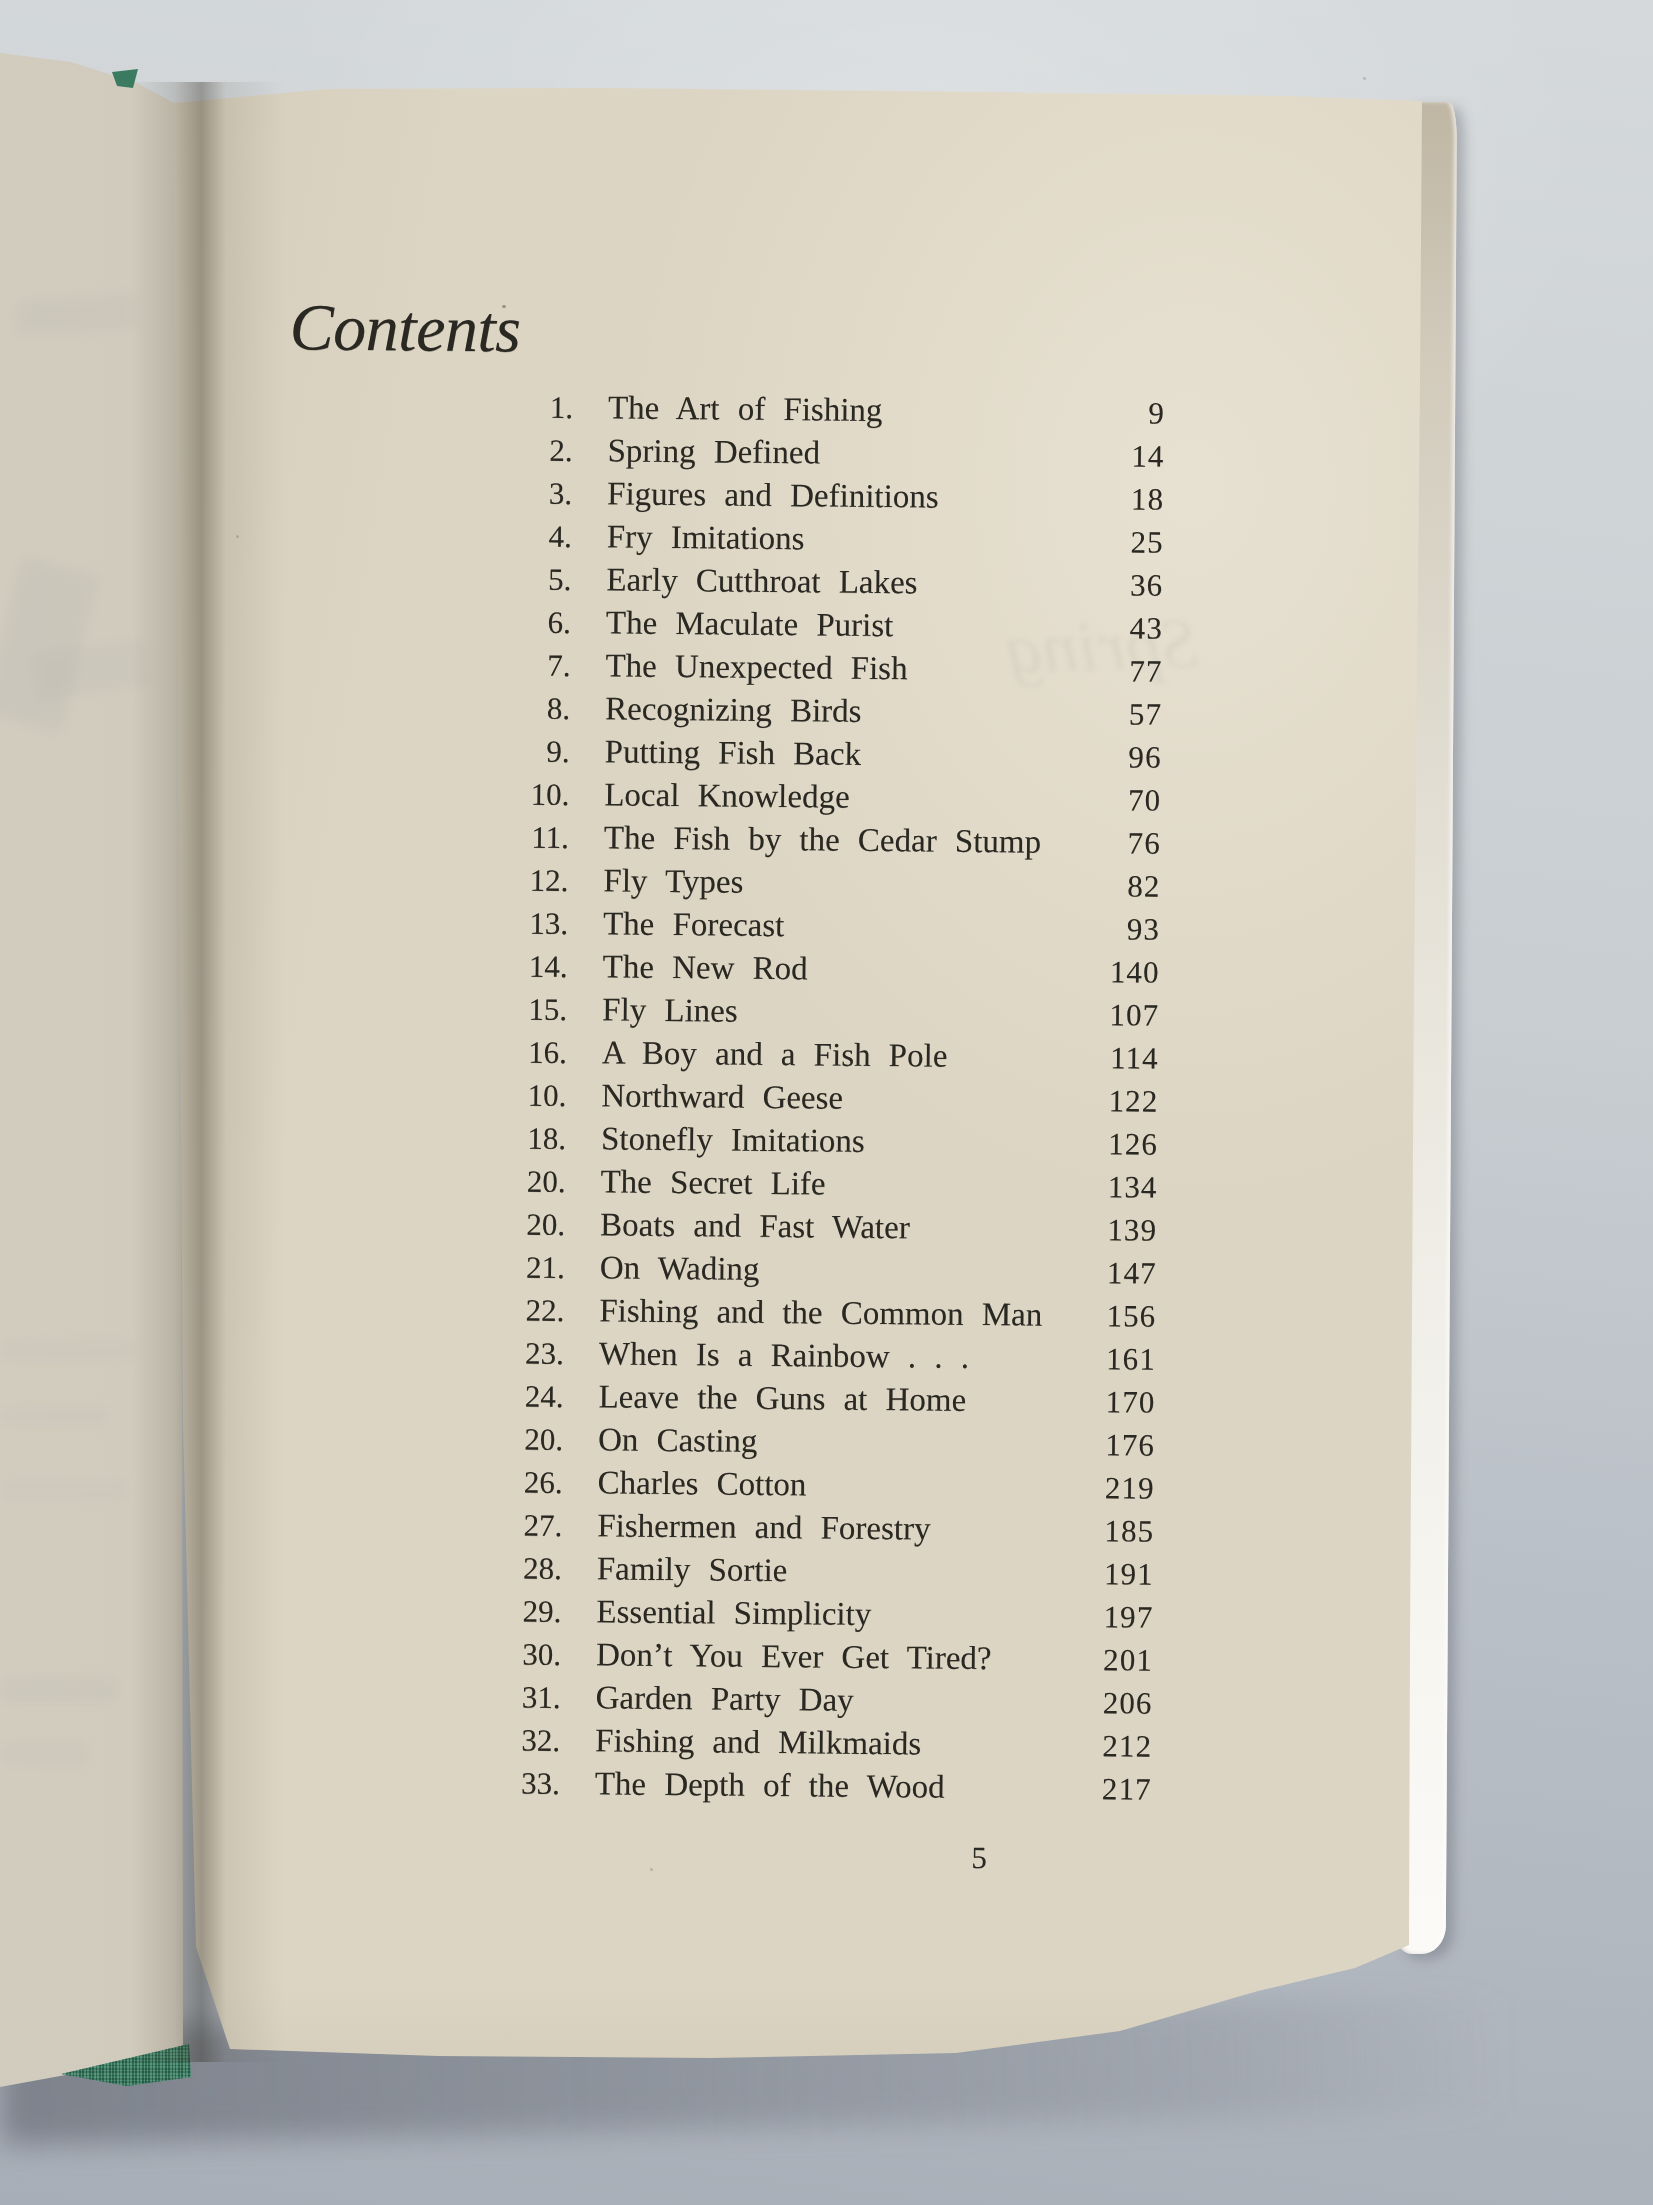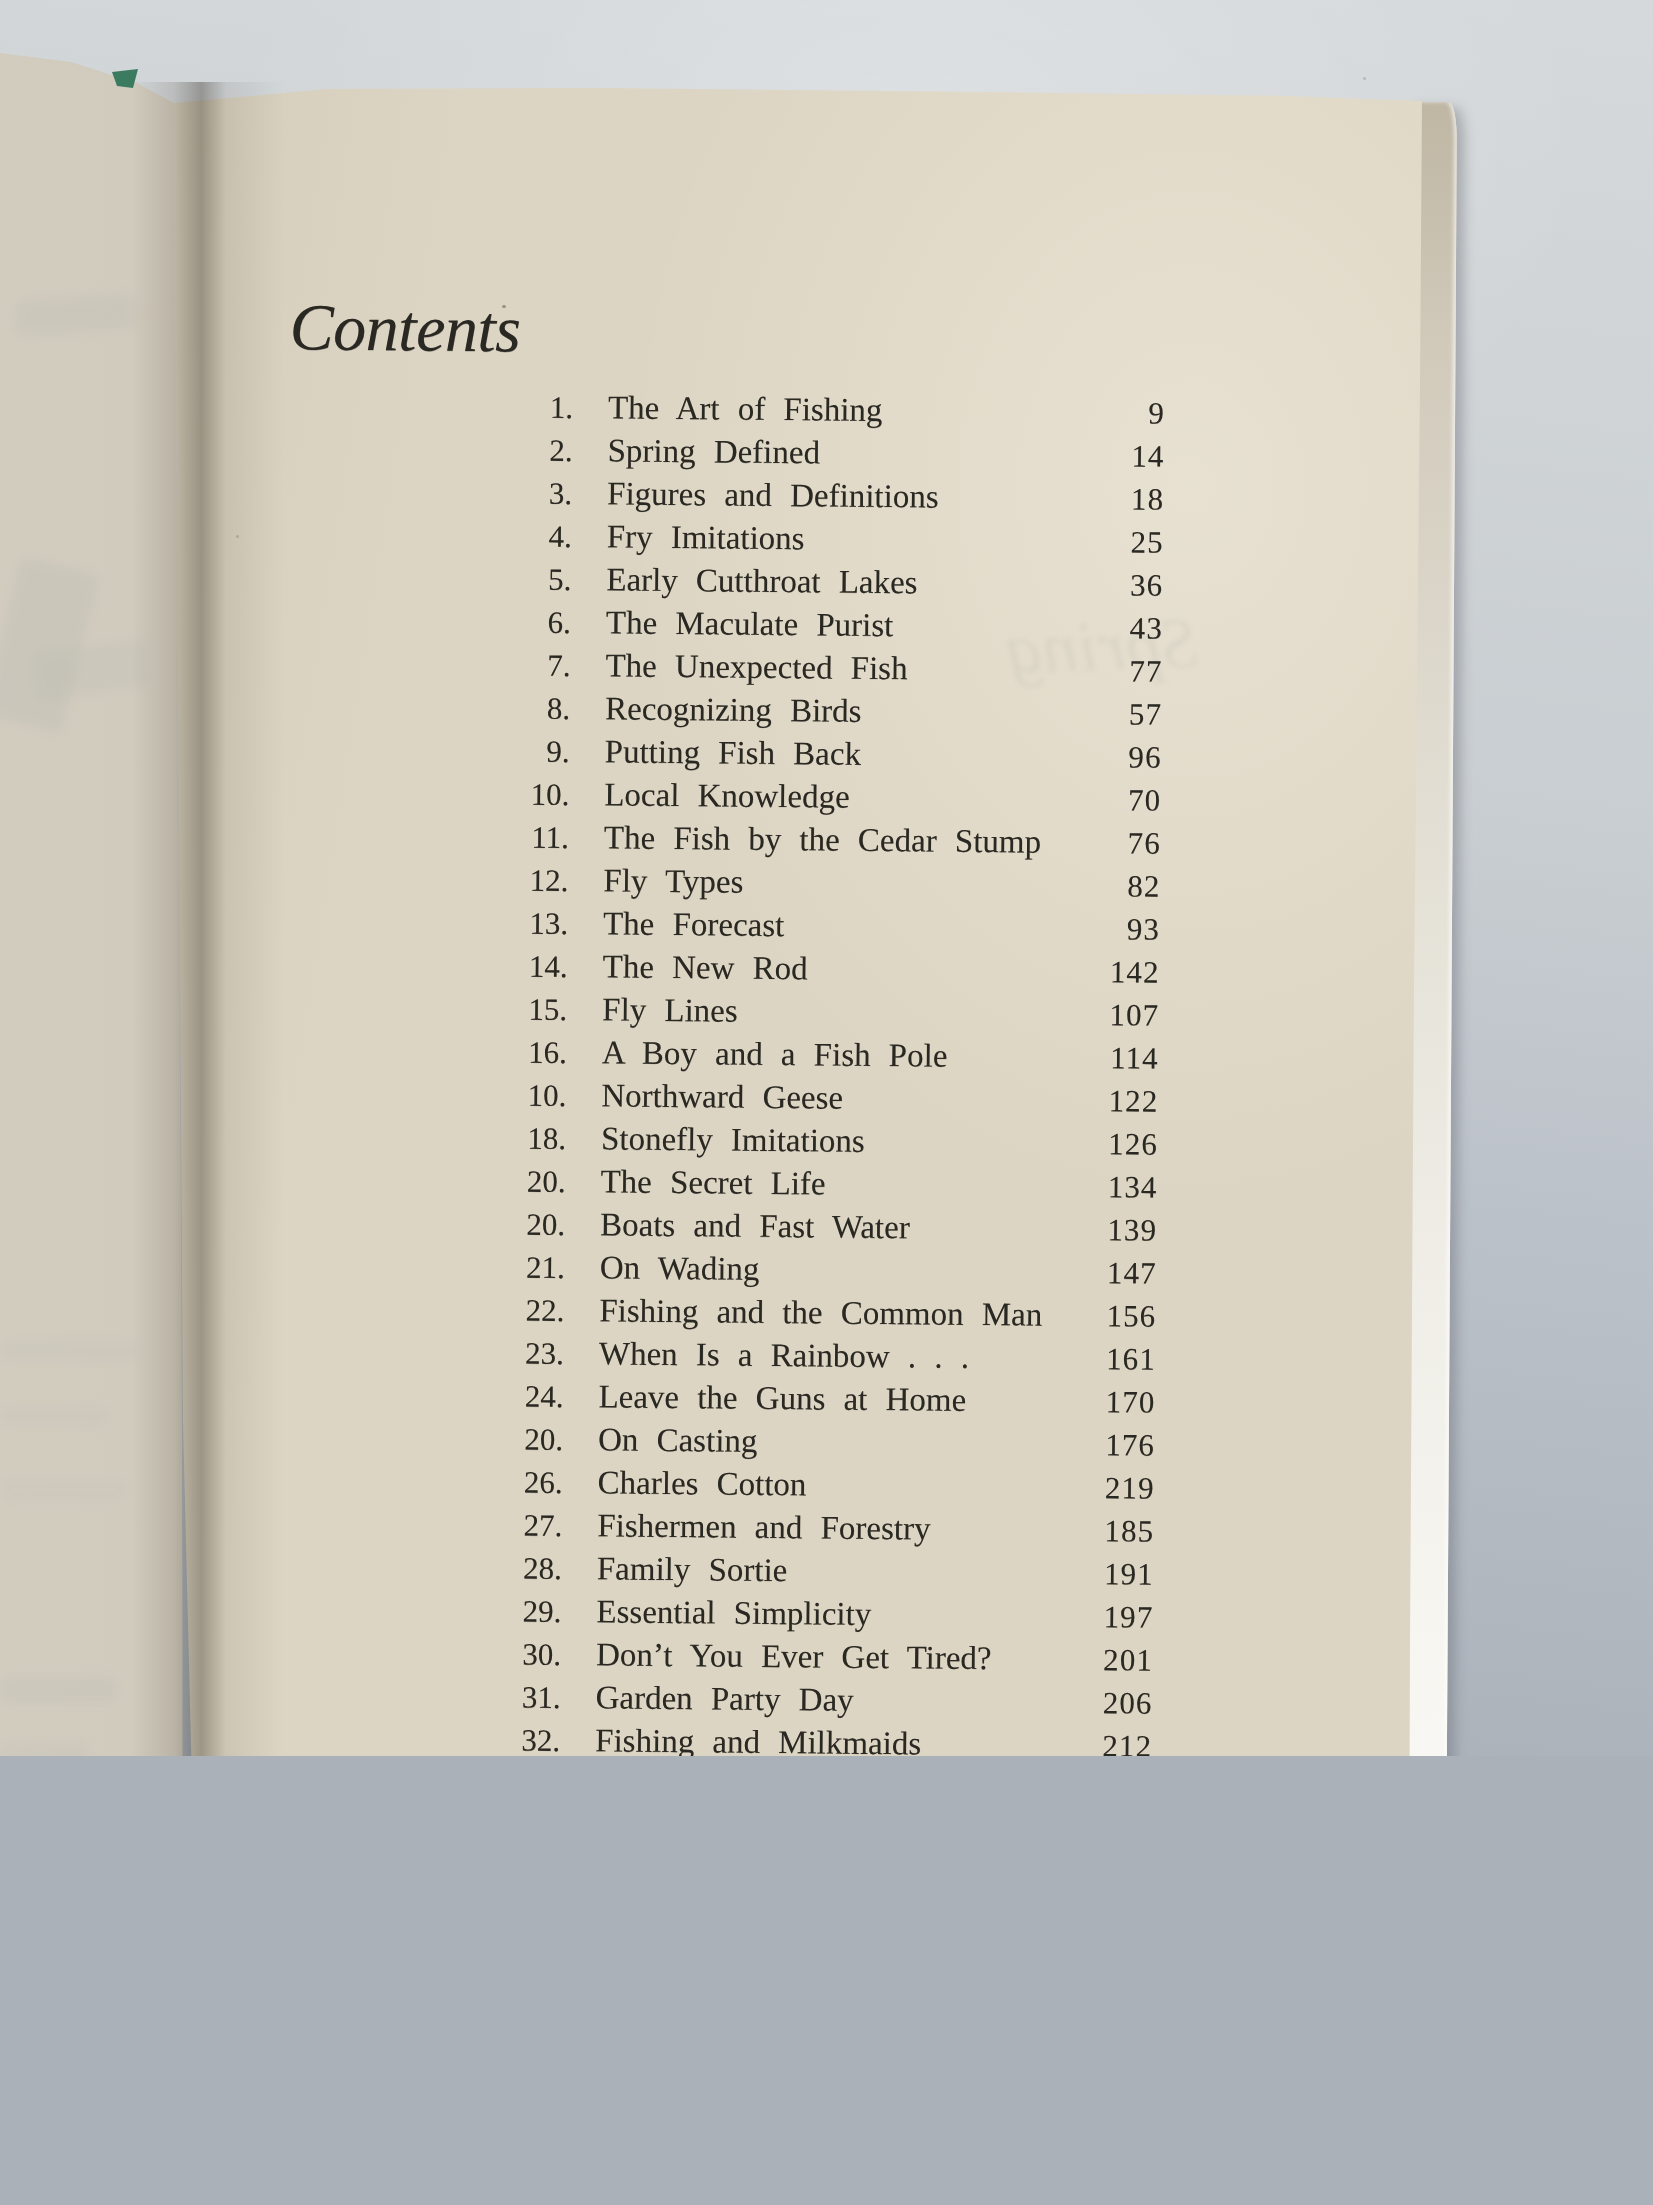--- a/index.html
+++ b/index.html
@@ -1,17 +1,17 @@
 <!DOCTYPE html>
 <html style="--bg-top: #d5d9db; --bg-bottom: #a7aeb7; --paper: #ddd5c3; --ink: #2a2822; --cloth: #3a7f63; --jacket: #f6f5f0;font-size:8.8px"><head>
 <meta charset="utf-8">
 <style>
   html,body{margin:0;padding:0;background:#aab1b9;}
   #stage{
-    position:relative; width:1654px; height:1756px; overflow:hidden;
+    position:relative; width:1654px; height:2205px; overflow:hidden;
     background:
       radial-gradient(984px 656px at 55% 8%, rgba(255,255,255,0.25), rgba(255,255,255,0) 70%),
       linear-gradient(187deg, var(--bg-top) 0%, #c9ced2 42%, #bcc2c9 62%, var(--bg-bottom) 100%);
     font-family:"Liberation Serif","DejaVu Serif",serif;
   }
   .layer{position:absolute; left:0; top:0; width:1654px; height:2205px; pointer-events:none;}
 
   
   #under-shadow{
     clip-path:none; left:0; top:2013px; width:1510px; height:115px;
@@ -184,21 +184,21 @@
           <span class="pg">82</span>
         </div>
         <div class="toc-row">
           <span class="num">13.</span>
           <span class="title">The Forecast</span>
           <span class="pg">93</span>
         </div>
         <div class="toc-row">
           <span class="num">14.</span>
           <span class="title">The New Rod</span>
-          <span class="pg">142</span>
+          <span class="pg">140</span>
         </div>
         <div class="toc-row">
           <span class="num">15.</span>
           <span class="title">Fly Lines</span>
           <span class="pg">107</span>
         </div>
         <div class="toc-row">
           <span class="num">16.</span>
           <span class="title">A Boy and a Fish Pole</span>
           <span class="pg">114</span>

